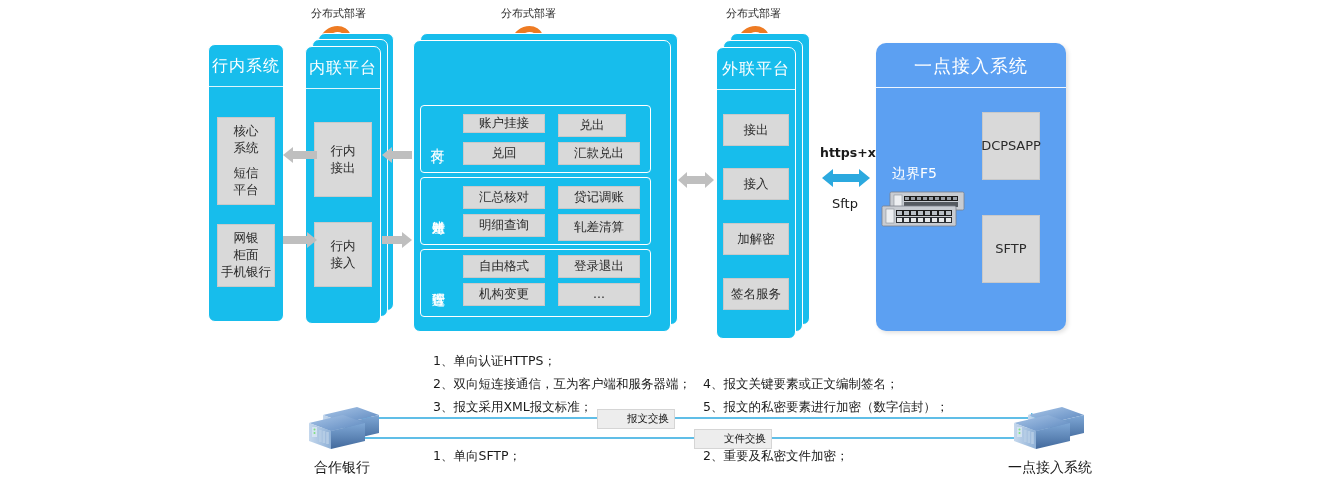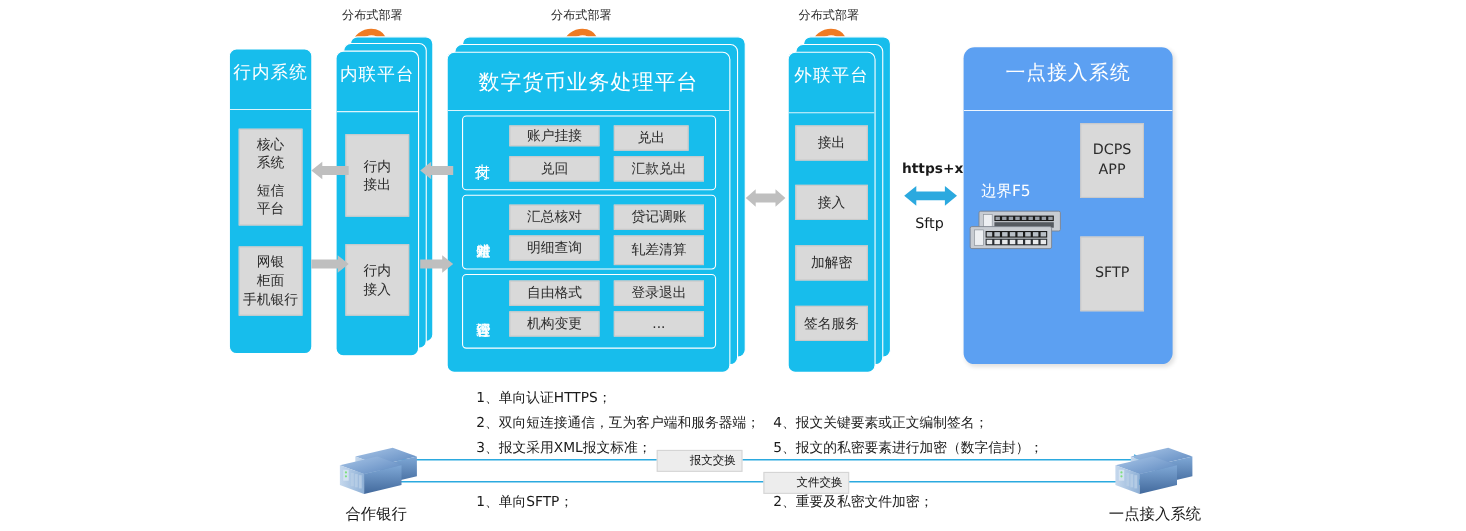--- a/index.html
+++ b/index.html
@@ -24,21 +24,21 @@
     border: 1.5px solid #ffffff;
     border-radius: 7px;
     overflow: hidden;
   }
   .card-title {
     color: #ffffff;
     text-align: center;
     font-size: 16px;
     letter-spacing: 1px;
     padding-top: 11px;
-    padding-bottom: 22px;
+    padding-bottom: 9px;
     border-bottom: 1.5px solid rgba(255,255,255,.85);
   }
   .card-title.big { font-size: 19px; padding-top: 14px; padding-bottom: 12px; }
 
   
   .chip {
     background: #D9D9D9;
     border: 1px solid #C9C9C9;
     color: #2b2b2b;
     display: flex;
@@ -190,23 +190,20 @@
     </svg>
   </div>
   <div class="garrow" style="left:283px; top:232px;">
     <svg width="34" height="16" viewBox="0 0 34 16">
       <path d="M0 4 L24 4 L24 0 L34 8 L24 16 L24 12 L0 12 Z" fill="#BFBFBF"></path>
     </svg>
   </div>
 
   <div class="layer l1" style="left:420px; top:33px; width:258px; height:292px;"></div>
   <div class="layer l2" style="left:413px; top:40px; width:258px; height:292px;"></div>
-  <div class="card" style="left:406px; top:47px; width:258px; height:292px;">
-    <div class="card-title big">数字货币业务处理平台</div>
-  </div>
 
   <div class="group" style="left:420px; top:105px; width:231px; height:68px;"></div>
   <div class="vlabel" style="left:428px; top:112px; width:20px; height:54px;">支付</div>
   <div class="chip" style="position:absolute; left:463px; top:114px; width:82px; height:19px;">账户挂接</div>
   <div class="chip" style="position:absolute; left:558px; top:114px; width:68px; height:23px;">兑出</div>
   <div class="chip" style="position:absolute; left:463px; top:142px; width:82px; height:23px;">兑回</div>
   <div class="chip" style="position:absolute; left:558px; top:142px; width:82px; height:23px;">汇款兑出</div>
 
   <div class="group" style="left:420px; top:177px; width:231px; height:68px;"></div>
   <div class="vlabel" style="left:428px; top:180px; width:20px; height:62px; letter-spacing:0px; font-size:13px;">对账差错</div>
@@ -301,21 +298,21 @@
             <rect x="36" y="26" width="5" height="4"></rect>
           <rect x="43" y="26" width="5" height="4"></rect>
             <rect x="50" y="26" width="5" height="4"></rect>
           <rect x="57" y="26" width="5" height="4"></rect>
             <rect x="64" y="26" width="5" height="4"></rect>
         </g>
       </g>
     </svg>
   </div>
 
-  <div class="chip tall" style="position:absolute; left:982px; top:112px; width:58px; height:68px; flex-direction:column;">
+  <div class="chip tall" style="position:absolute; left:982px; top:112px; width:58px; height:68px; flex-direction:row;">
     <span>DCPS</span>
     <span>APP</span>
   </div>
   <div class="chip tall" style="position:absolute; left:982px; top:215px; width:58px; height:68px;">SFTP</div>
 
   <div class="note" style="left:433px; top:351px;">1、单向认证HTTPS；</div>
   <div class="note" style="left:433px; top:374px;">2、双向短连接通信，互为客户端和服务器端；</div>
   <div class="note" style="left:433px; top:397px;">3、报文采用XML报文标准；</div>
 
   <div class="note" style="left:703px; top:374px;">4、报文关键要素或正文编制签名；</div>

